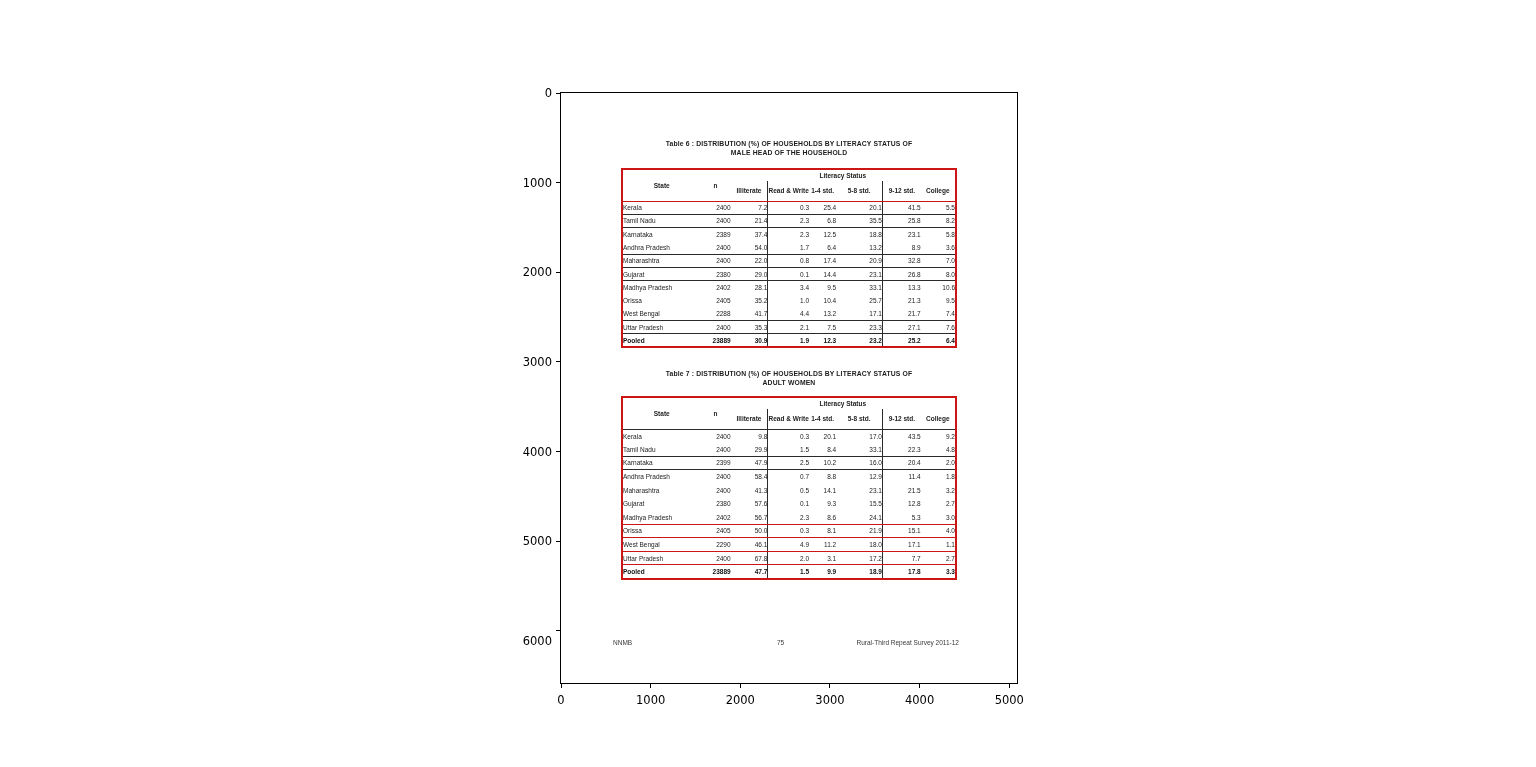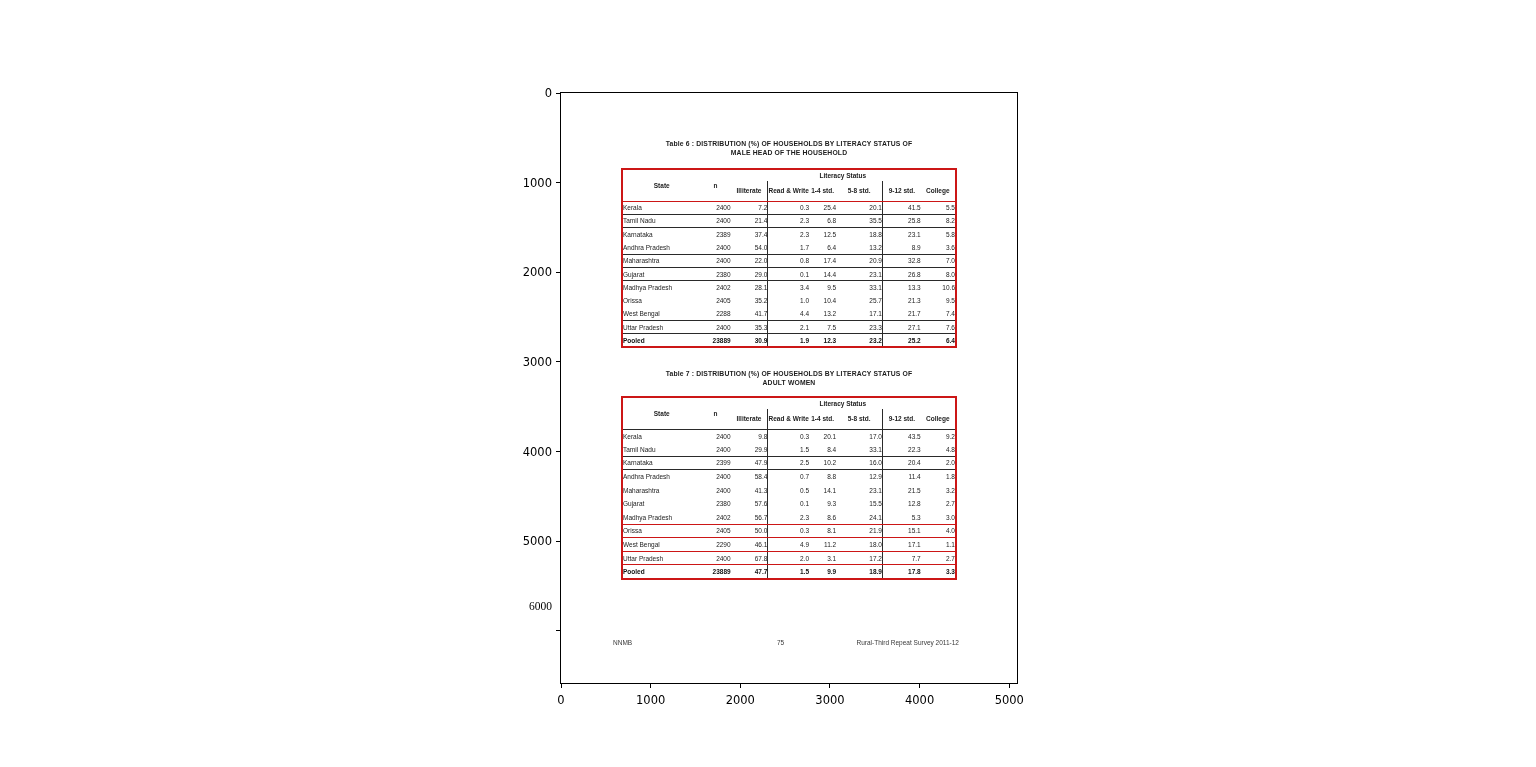--- a/index.html
+++ b/index.html
@@ -339,21 +339,21 @@
     <div class="ticklab ylab" style="top: 89.659px;">1000</div>
     <div class="ymark" style="top: 178.818px;"></div>
     <div class="ticklab ylab" style="top: 179.318px;">2000</div>
     <div class="ymark" style="top: 268.477px;"></div>
     <div class="ticklab ylab" style="top: 268.977px;">3000</div>
     <div class="ymark" style="top: 358.136px;"></div>
     <div class="ticklab ylab" style="top: 358.636px;">4000</div>
     <div class="ymark" style="top: 447.795px;"></div>
     <div class="ticklab ylab" style="top: 448.295px;">5000</div>
     <div class="ymark" style="top: 537.454px;"></div>
-    <div class="ticklab ylab" style="top: 513px; font-family: Liberation Serif, serif;">6000</div>
+    <div class="ticklab ylab" style="top: 548px;">6000</div>
     <div class="xmark" style="left: -0.5px;"></div>
     <div class="ticklab xlab" style="left: 0px;">0</div>
     <div class="xmark" style="left: 89.159px;"></div>
     <div class="ticklab xlab" style="left: 89.659px;">1000</div>
     <div class="xmark" style="left: 178.818px;"></div>
     <div class="ticklab xlab" style="left: 179.318px;">2000</div>
     <div class="xmark" style="left: 268.477px;"></div>
     <div class="ticklab xlab" style="left: 268.977px;">3000</div>
     <div class="xmark" style="left: 358.136px;"></div>
     <div class="ticklab xlab" style="left: 358.636px;">4000</div>

